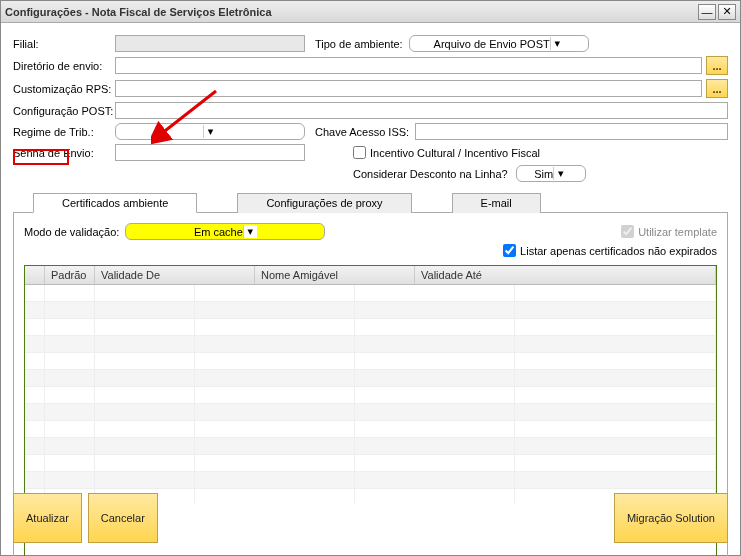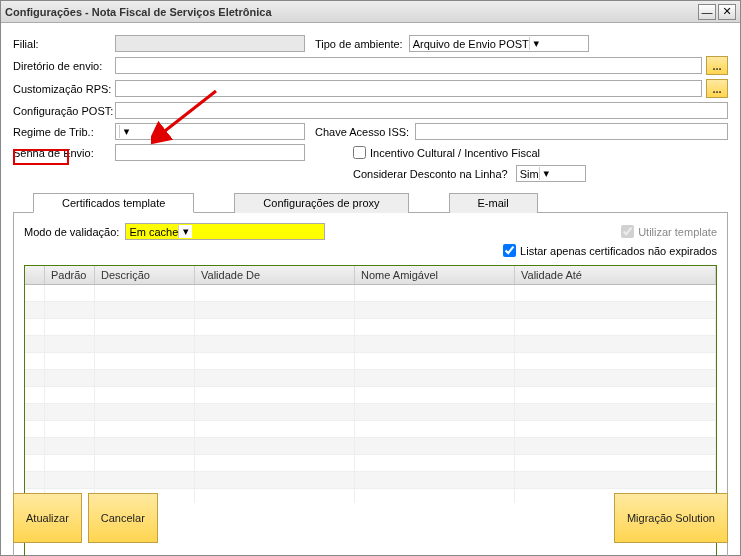--- a/index.html
+++ b/index.html
@@ -7,21 +7,21 @@
   .window { border: 1px solid #888; width: 741px; height: 556px; background: #fff; position: relative; }
   .titlebar { height: 22px; background: linear-gradient(#eee,#d8d8d8); border-bottom: 1px solid #aaa; display: flex; align-items: center; padding: 0 4px; }
   .titlebar .title { font-weight: bold; color: #333; flex: 1; }
   .titlebar .btn { width: 18px; height: 16px; border: 1px solid #888; background: linear-gradient(#fff,#ddd); margin-left: 2px; display: flex; align-items: center; justify-content: center; cursor: pointer; }
   .content { padding: 12px 12px 8px 12px; position: relative; }
   .row { display: flex; align-items: center; margin-bottom: 4px; }
   .lbl { width: 102px; color: #000; padding-right: 12px; white-space: nowrap; }
   .lbl2 { color: #000; padding: 0 6px 0 10px; white-space: nowrap; }
   input[type=text].field, .selectbox, .readonly { height: 17px; border: 1px solid #aaa; background: #fff; padding: 0 3px; }
   .readonly { background: #e8e8e8; }
-  .selectbox { display: flex; align-items: center; justify-content: flex-start; background: #fff; cursor: pointer; }
+  .selectbox { display: flex; align-items: center; justify-content: center; background: #fff; cursor: pointer; border-radius: 6px; }
   .selectbox .arrow { width: 14px; text-align: center; border-left: 1px solid #ccc; }
   .iconbtn { width: 22px; height: 19px; border: 1px solid #c0a040; background: linear-gradient(#ffe9a0,#ffd550); margin-left: 4px; cursor: pointer; display: flex; align-items: center; justify-content: center; font-weight: bold; color: #333; }
   .hl { background: #ffff00 !important; }
   .chk { display: flex; align-items: center; gap: 4px; }
   .chk input { margin: 0; }
   .tabs { display: flex; margin-top: 10px; border-bottom: 1px solid #aaa; }
   .tab { border: 1px solid #aaa; border-bottom: none; padding: 3px 28px; background: #eee; cursor: pointer; position: relative; top: 1px; margin-left: 40px; }
   .tab:first-child { margin-left: 20px; }
   .tab.active { background: #fff; border-bottom: 1px solid #fff; }
   .tabbody { border: 1px solid #aaa; border-top: none; padding: 10px 10px 6px 10px; }
@@ -109,21 +109,21 @@
 
     <div class="row" style="justify-content:flex-start; padding-left:340px;">
       <span>Considerar Desconto na Linha?</span>
       <div class="selectbox" style="width:70px; margin-left:8px">
         <span>Sim</span>
         <span class="arrow">▾</span>
       </div>
     </div>
 
     <div class="tabs">
-      <div class="tab active"><span>Certificados template</span></div>
+      <div class="tab active"><span>Certificados ambiente</span></div>
       <div class="tab"><span>Configurações de proxy</span></div>
       <div class="tab"><span>E-mail</span></div>
     </div>
 
     <div class="tabbody">
 
       <div class="row">
         <span>Modo de validação:</span>
         <div class="selectbox hl" style="width:200px; margin-left:6px">
           <span>Em cache</span>
@@ -139,21 +139,20 @@
         <div class="chk">
           <input type="checkbox" checked="" style="">
           <span>Listar apenas certificados não expirados</span>
         </div>
       </div>
 
       <div class="grid">
         <div class="ghead">
           <div class="gh" style="width:20px"></div>
           <div class="gh" style="width:50px">Padrão</div>
-          <div class="gh" style="width:100px">Descrição</div>
           <div class="gh" style="width:160px">Validade De</div>
           <div class="gh" style="width:160px">Nome Amigável</div>
           <div class="gh" style="flex:1">Validade Até</div>
         </div>
         <div class="gbody">
           <div class="grow">
               <div class="gc" style="width:20px"></div>
               <div class="gc" style="width:50px"></div>
               <div class="gc" style="width:100px"></div>
               <div class="gc" style="width:160px"></div>

